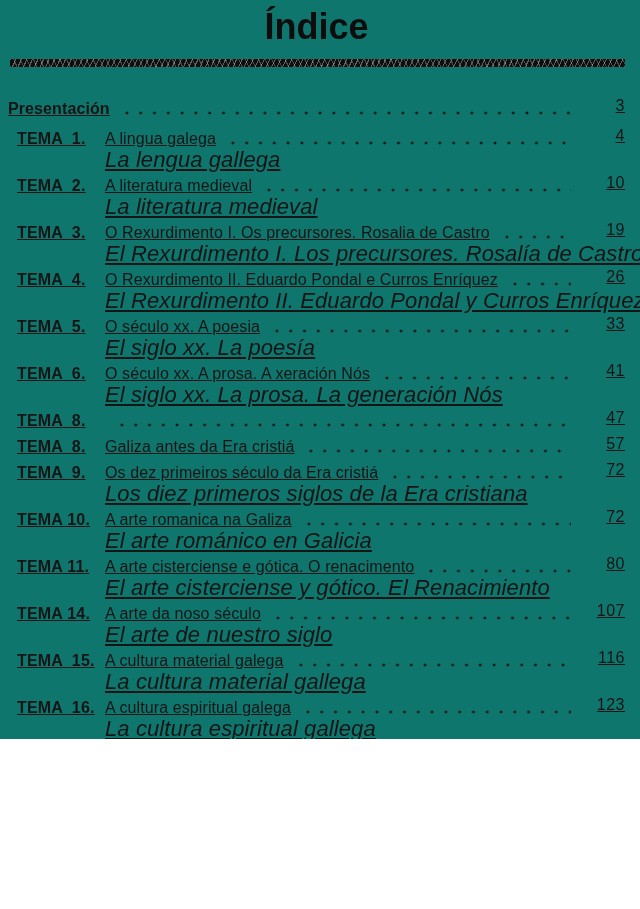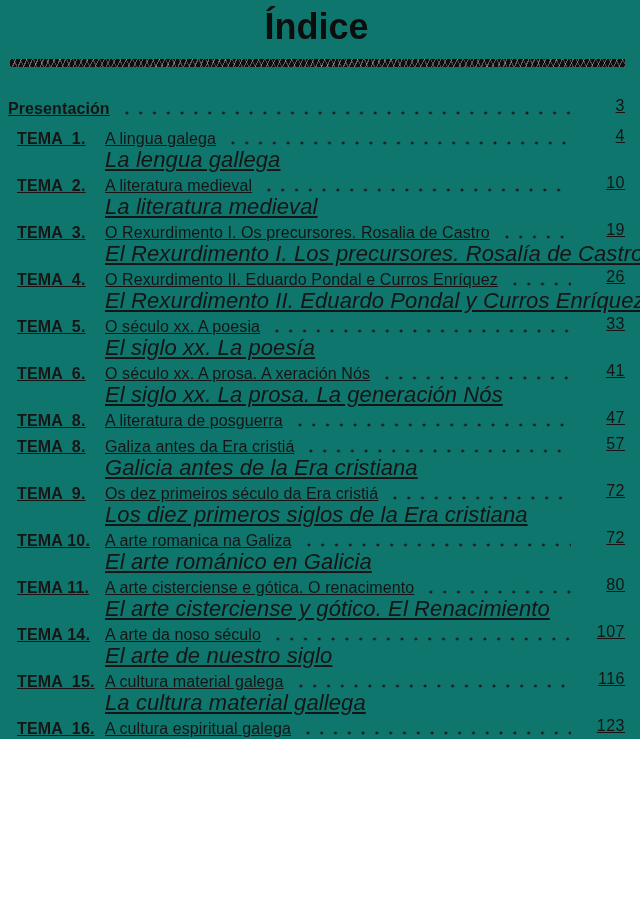--- a/index.html
+++ b/index.html
@@ -144,33 +144,31 @@
           <span class="label">TEMA  6.</span>
           <span class="etitle">O século xx. A prosa. A xeración Nós</span>
           <span class="leader"></span>
           <span class="pnum">41</span>
         </div>
         <div class="sub">El siglo xx. La prosa. La generación Nós</div>
       </div>
       <div class="entry">
         <div class="line">
           <span class="label">TEMA  8.</span>
-          <span class="etitle">A literatura de posguerra</span>
           <span class="leader"></span>
           <span class="pnum">47</span>
         </div>
       </div>
       <div class="entry">
         <div class="line">
           <span class="label">TEMA  8.</span>
           <span class="etitle">Galiza antes da Era cristiá</span>
           <span class="leader"></span>
           <span class="pnum">57</span>
         </div>
-        <div class="sub">Galicia antes de la Era cristiana</div>
       </div>
       <div class="entry">
         <div class="line">
           <span class="label">TEMA  9.</span>
           <span class="etitle">Os dez primeiros século da Era cristiá</span>
           <span class="leader"></span>
           <span class="pnum">72</span>
         </div>
         <div class="sub">Los diez primeros siglos de la Era cristiana</div>
       </div>

